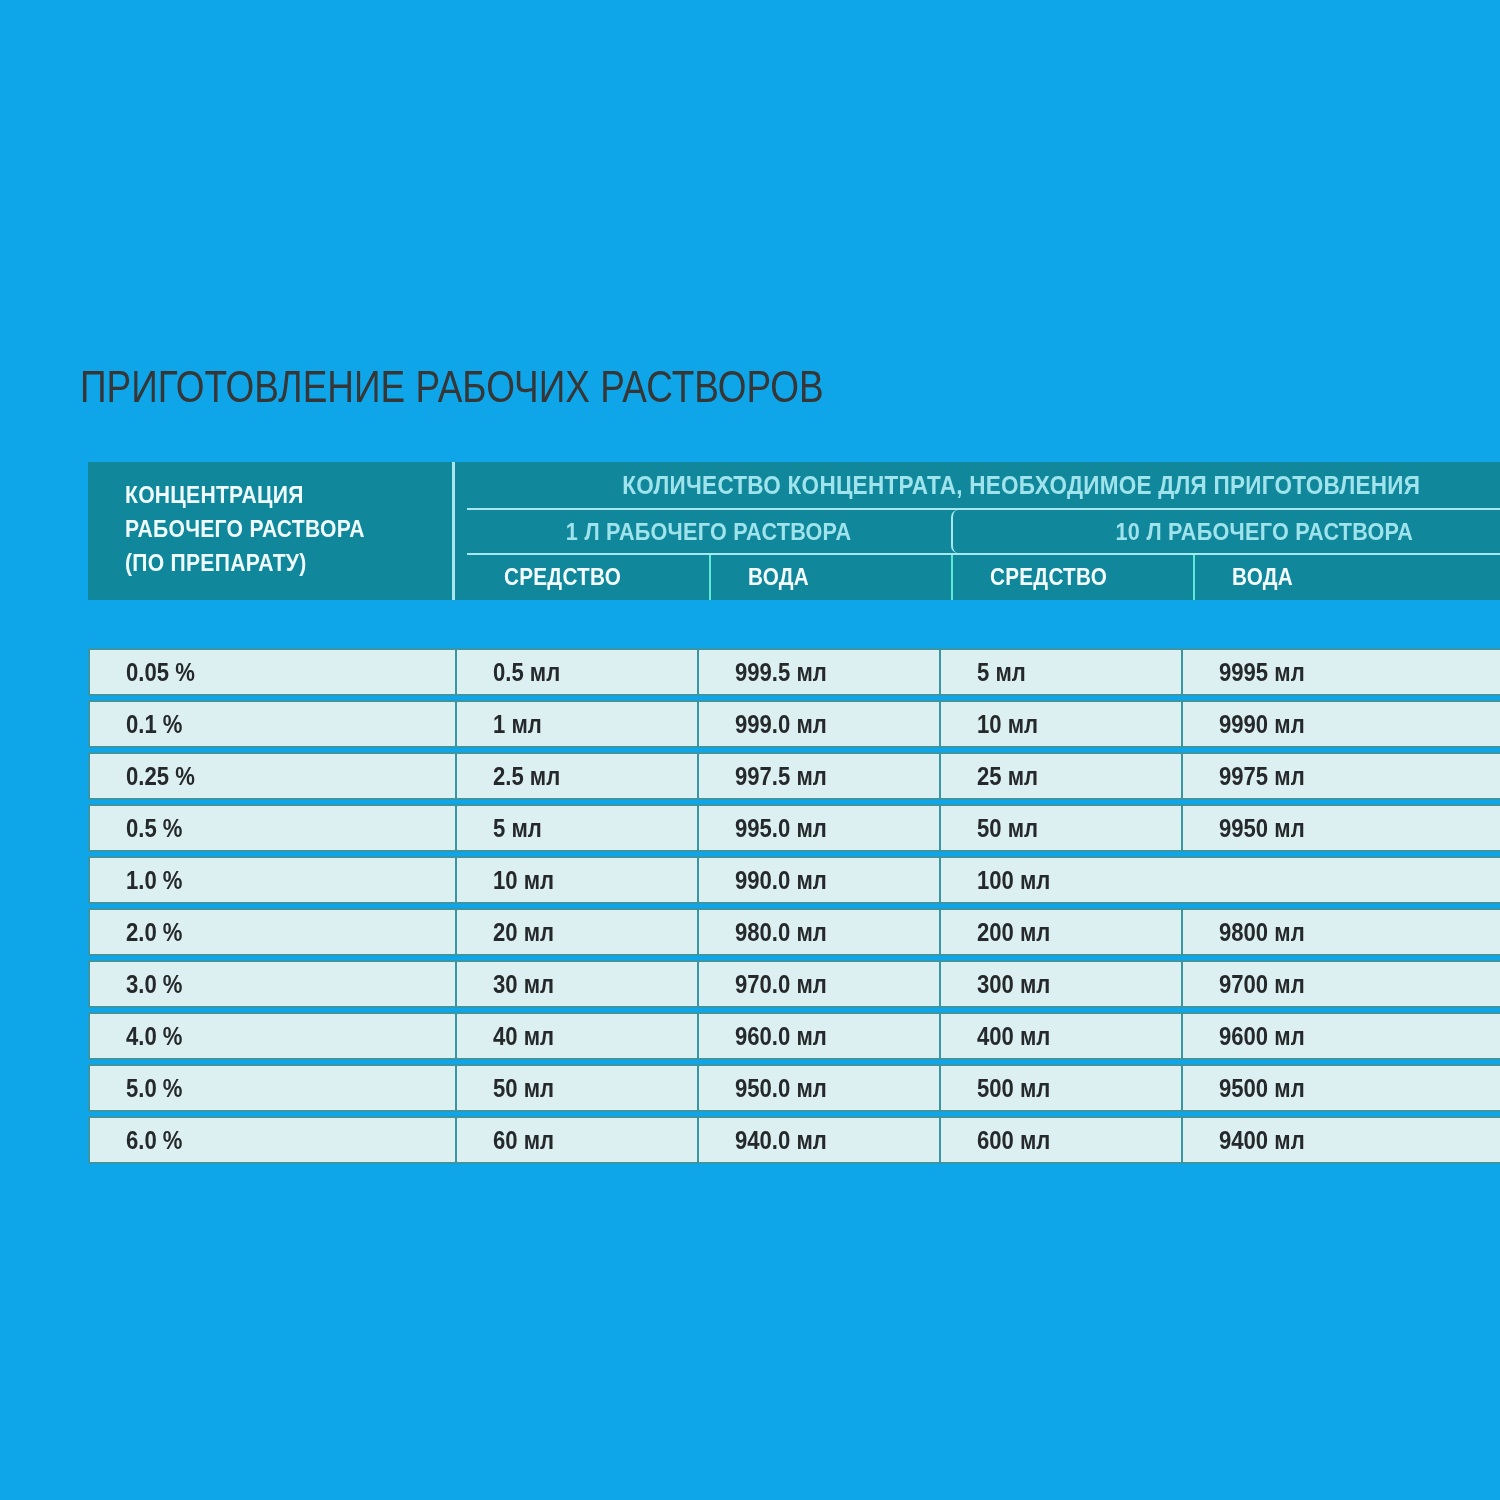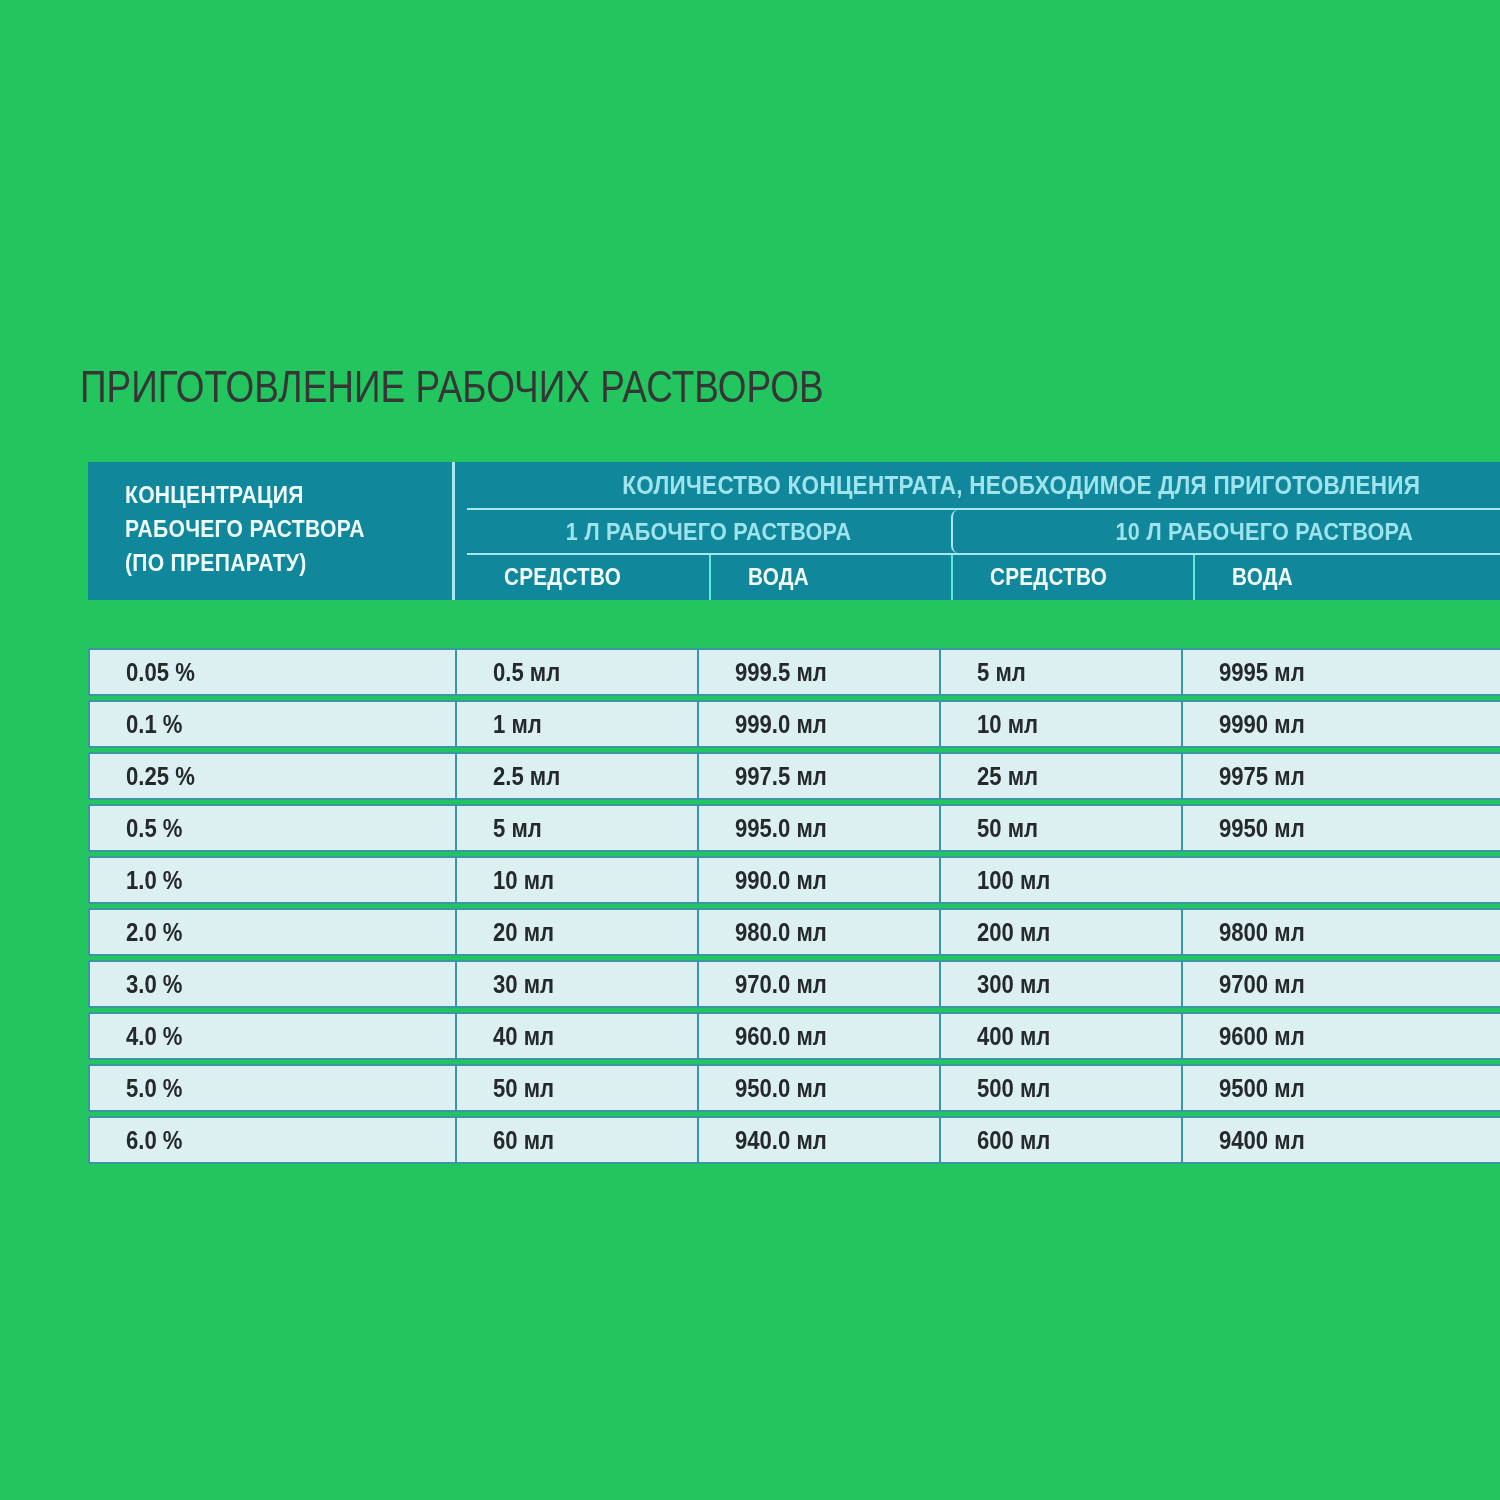--- a/index.html
+++ b/index.html
@@ -1,21 +1,21 @@
 <!DOCTYPE html>
 <html><head>
 <meta charset="utf-8">
 <style>
   * { margin:0; padding:0; box-sizing:border-box; }
   html,body { background:#ffffff; }
   body {
     width:1500px; height:1500px; position:relative; overflow:hidden;
     font-family:"Liberation Sans", sans-serif;
   }
-  .canvas { position:absolute; inset:0; background:#22c55e; }
+  .canvas { position:absolute; inset:0; background:#0ea5e9; }
 
   
   .title {
     position:absolute; left:80px; top:362px;
     font-size:44px; font-weight:400; color:#363636;
     white-space:nowrap; letter-spacing:0;
     transform:scaleX(0.84); transform-origin:left center;
   }
 
   

